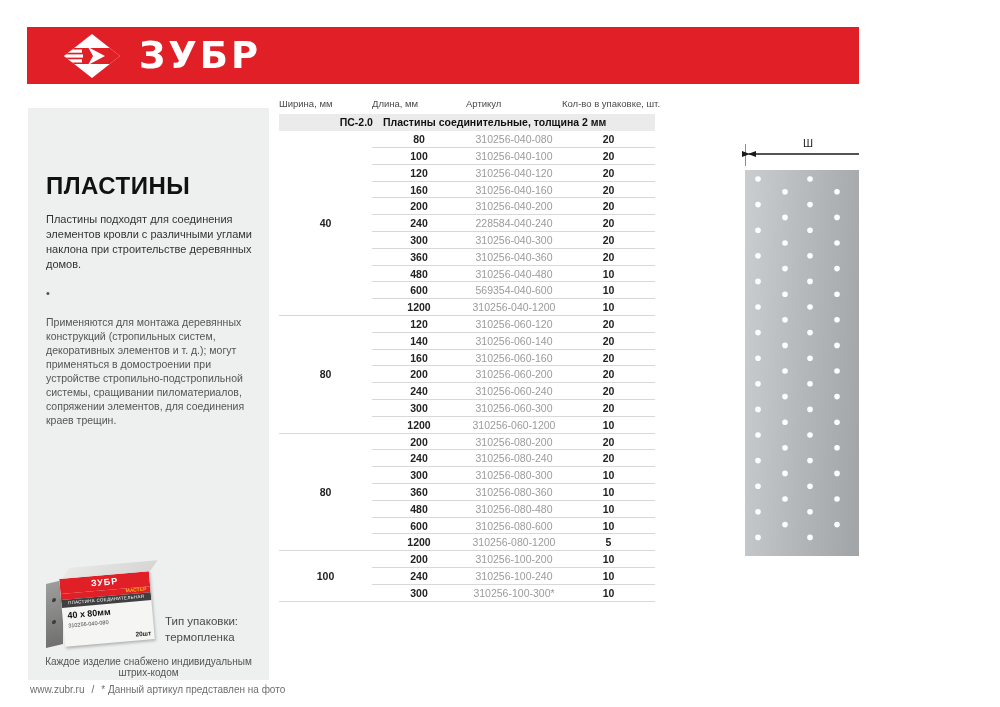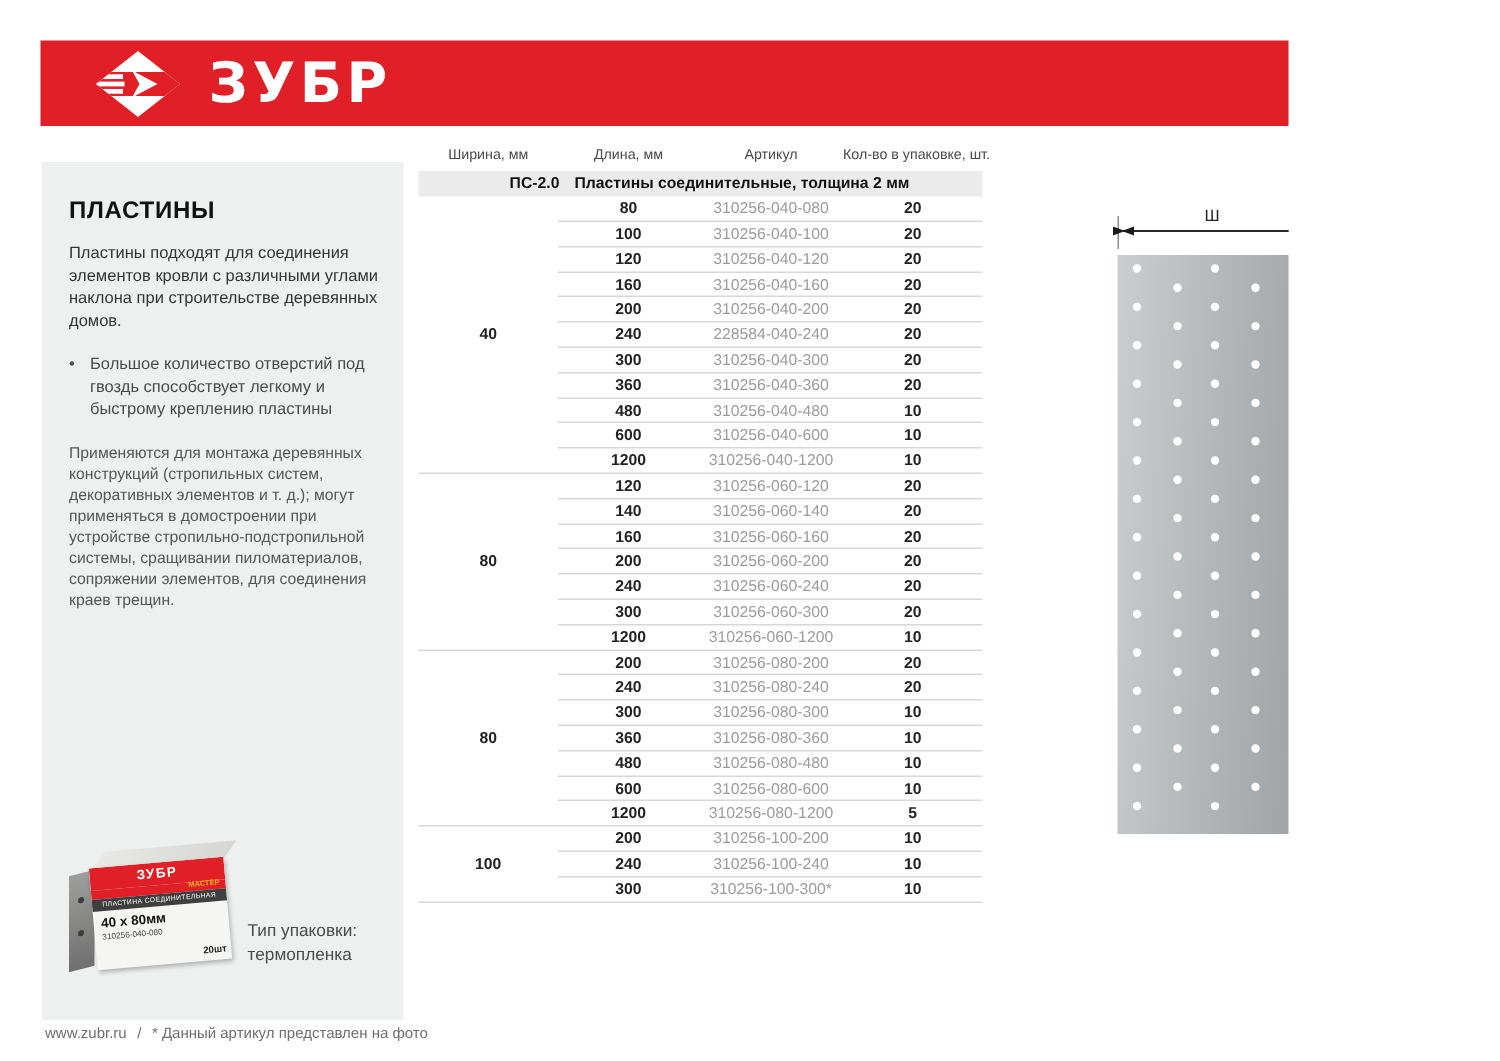--- a/index.html
+++ b/index.html
@@ -18,21 +18,21 @@
   .logo-word {
     color:#fff; font-size:37px; font-weight:bold; letter-spacing:3px;
     margin-left:12px; line-height:57px; font-family:"DejaVu Sans","Liberation Sans",sans-serif;
   }
 
   
   .sidebar {
     position:absolute; left:28px; top:108px; width:241px; height:572px;
     background:#eef0f0;
   }
-  .sb-title { padding:24px 18px 0 18px; font-size:16px; font-weight:bold; color:#111; letter-spacing:.5px; }
+  .sb-title { padding:24px 18px 0 18px; font-size:24px; font-weight:bold; color:#111; letter-spacing:.5px;margin-top:40px; }
   .sb-intro { padding:12px 16px 0 18px; font-size:11px; line-height:15px; color:#333; hyphens:manual; }
   .sb-bullet { display:flex; padding:14px 16px 0 18px; font-size:11px; line-height:15px; color:#4a4a4a; }
   .sb-bullet .dot { flex:0 0 14px; }
   .sb-app { padding:14px 14px 0 18px; font-size:10.5px; line-height:14px; color:#555; hyphens:manual; }
 
   
   .pkg { position:absolute; left:14px; top:452px; width:122px; height:98px; }
   .pkg .top {
     position:absolute; left:22px; top:4px; width:88px; height:16px;
     background:linear-gradient(90deg,#e8e8e6,#d6d6d4); transform:skew(-35deg,-5deg);
@@ -61,21 +61,21 @@
   .pkg-type { position:absolute; left:137px; top:505px; font-size:11.5px; line-height:16px; color:#4a4a4a; }
   .sb-note { position:absolute; left:0; top:548px; width:100%; text-align:center;
     font-size:10px; color:#555; }
 
   
   .tablewrap { position:absolute; left:279px; top:94px; width:376px; }
   table.spec { width:376px; border-collapse:collapse; table-layout:fixed; }
   table.spec col.c1 { width:93px; } table.spec col.c2 { width:94px; }
   table.spec col.c3 { width:96px; } table.spec col.c4 { width:93px; }
   table.spec th {
-    font-size:9.5px; font-weight:normal; color:#4a4a4a; text-align:center;
+    font-size:9.5px; font-weight:normal; color:#4a4a4a; text-align:left;
     padding:4px 0 5px 0; white-space:nowrap; vertical-align:bottom;
   }
   td.section { background:#ebebeb; font-size:11.5px; font-weight:bold; color:#111;
     padding:4px 0 4px 8px; height:20px; }
   td.section .sep { display:inline-block; width:10px; }
   table.spec td { text-align:center; font-size:10.5px; height:16.8px; padding:1px 0; }
   table.spec tbody tr td { border-bottom:1px solid #d8d8d8; }
   table.spec tbody tr td.section { border-bottom:none;padding-left:12px; }
   td.cw { font-weight:bold; color:#222; vertical-align:middle;margin-top:32px; }
   td.cl { font-weight:bold; color:#222; }
@@ -111,21 +111,20 @@
       </g>
     </svg>
     <div class="logo-word">ЗУБР</div>
   </div>
 
   <div class="sidebar">
     <div class="sb-title">ПЛАСТИНЫ</div>
     <div class="sb-intro">Пластины подходят для соединения эле­ментов кровли с различными углами накло­на при строительстве деревянных домов.</div>
     <div class="sb-bullet">
       <span class="dot">•</span>
-      <span>Большое количество отверстий под гвоздь способствует легкому и быстро­му креплению пластины</span>
     </div>
     <div class="sb-app">Применяются для монтажа деревянных конструк­ций (стропильных систем, декоративных элементов и т. д.); могут применяться в домостроении при устройстве стропильно-подстропильной системы, сращивании пиломатериалов, сопряжении элемен­тов, для соединения краев трещин.</div>
 
     <div class="pkg">
       <div class="top"></div>
       <div class="side">
           <i class="d1"></i>
           <i class="d2"></i>
         </div>
       <div class="front">
@@ -134,20 +133,21 @@
         <div class="lbl-dark">ПЛАСТИНА СОЕДИНИТЕЛЬНАЯ</div>
         <div class="lbl-size">40 x 80мм</div>
         <div class="lbl-art">310256-040-080</div>
         <div class="lbl-qty">20шт</div>
       </div>
     </div>
     <div class="pkg-type">
       <div>Тип упаковки:</div>
       <div>термопленка</div>
     </div>
+    <div class="sb-note">Каждое изделие снабжено индивидуальным штрих-кодом</div>
   </div>
 
   <div class="tablewrap">
     <table class="spec">
       <colgroup>
           <col class="c1">
           <col class="c2">
           <col class="c3">
           <col class="c4">
         </colgroup>
@@ -206,21 +206,21 @@
             <td class="ca">310256-040-360</td>
             <td class="cq">20</td>
           </tr>
           <tr>
             <td class="cl">480</td>
             <td class="ca">310256-040-480</td>
             <td class="cq">10</td>
           </tr>
           <tr>
             <td class="cl">600</td>
-            <td class="ca">310256-040-600</td>
+            <td class="ca">569354-040-600</td>
             <td class="cq">10</td>
           </tr>
           <tr>
             <td class="cl">1200</td>
             <td class="ca">310256-040-1200</td>
             <td class="cq">10</td>
           </tr>
           <tr>
             <td class="cw" rowspan="7">80</td>
             <td class="cl">120</td>

